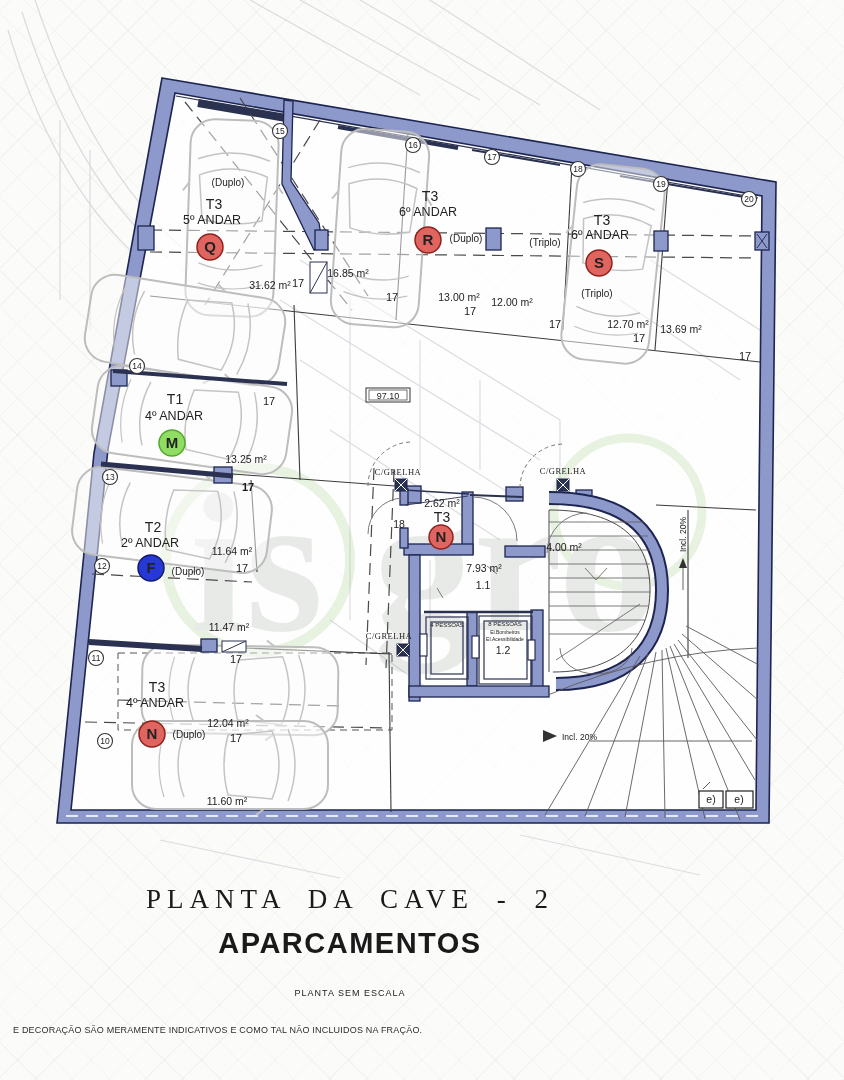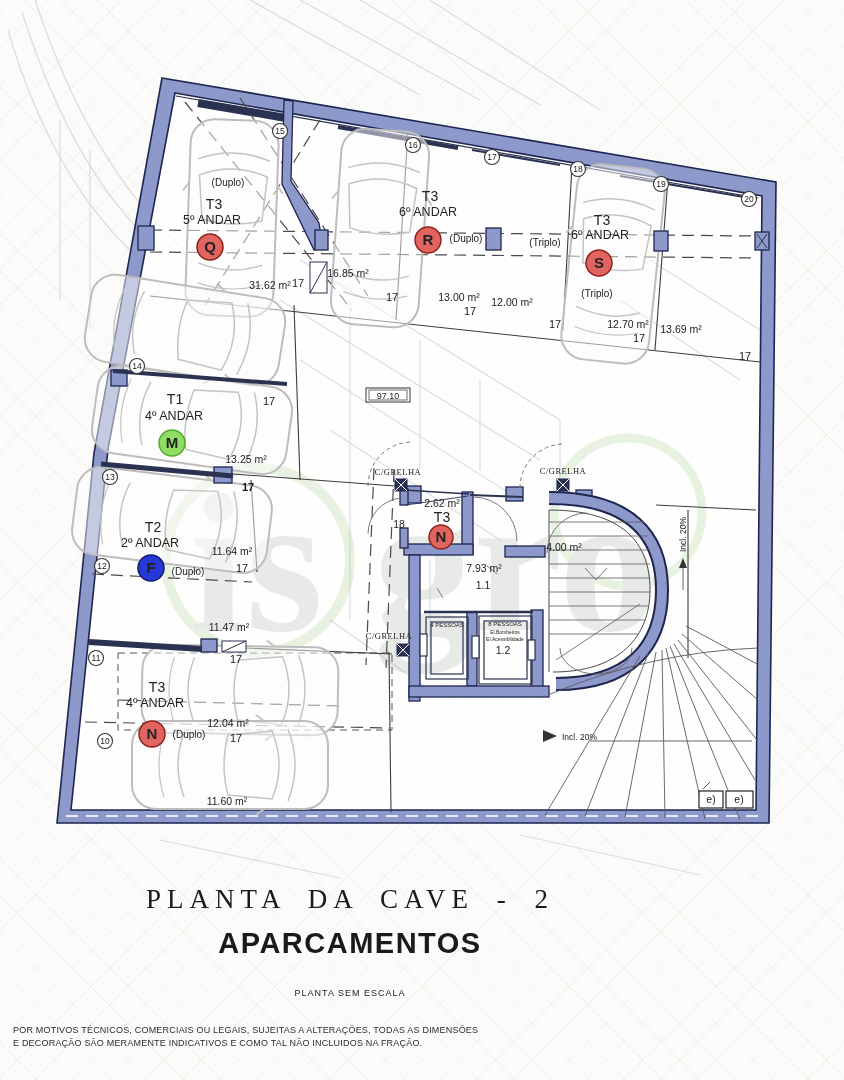--- a/index.html
+++ b/index.html
@@ -392,17 +392,16 @@
   </g>
 </svg>
 
 <div class="titleblock">
   <div class="l1">PLANTA  DA  CAVE  - 2</div>
   <div class="l2">APARCAMENTOS</div>
   <div class="l3">PLANTA SEM ESCALA</div>
 </div>
 
 <div class="disclaimer">
-  <div>POR MOTIVOS TÉCNICOS, COMERCIAIS OU LEGAIS, SUJEITAS A ALTERAÇÕES, TODAS AS DIMENSÕES</div>
   <div>E DECORAÇÃO SÃO MERAMENTE INDICATIVOS E COMO TAL NÃO INCLUIDOS NA FRAÇÃO.</div>
 </div>
 
 </div>
 
 </body></html>

